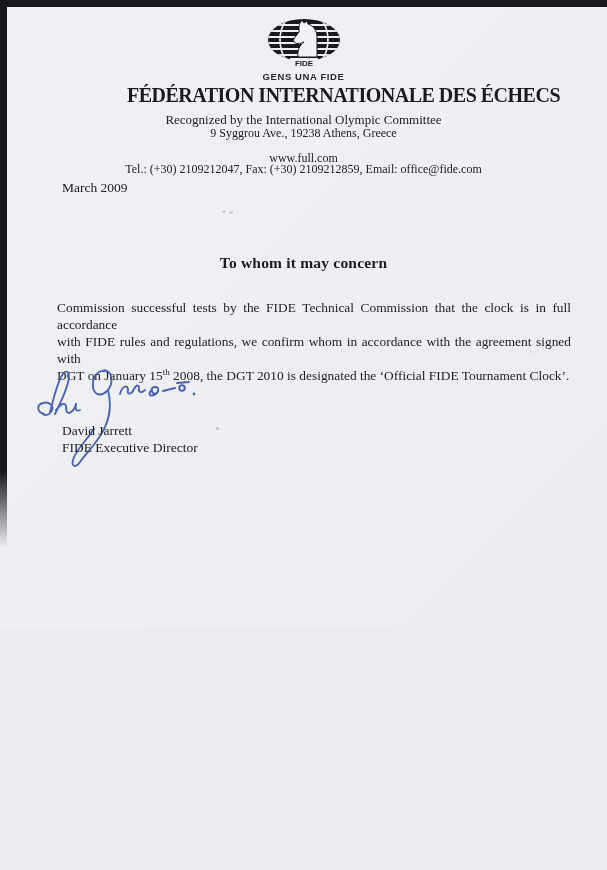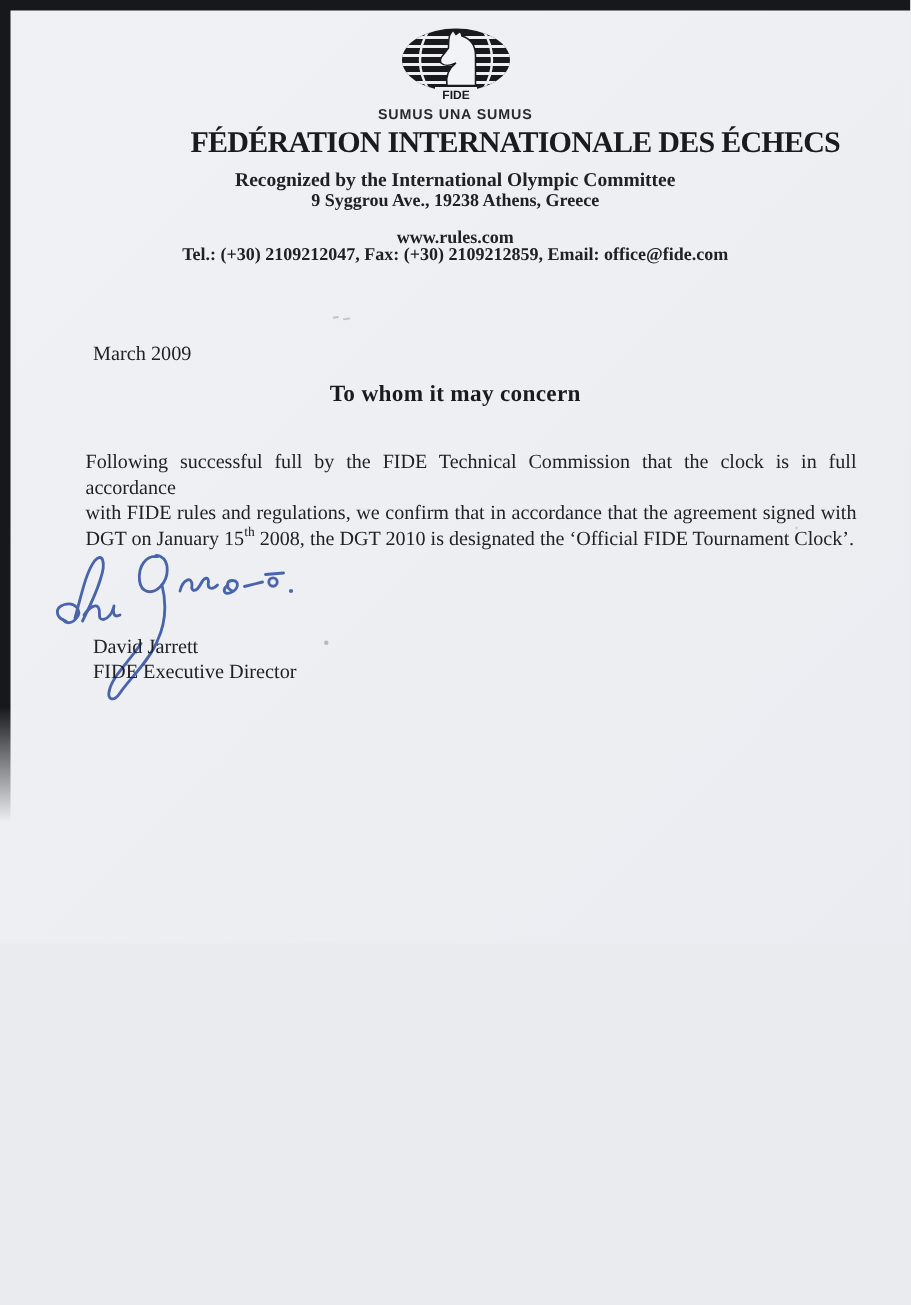--- a/index.html
+++ b/index.html
@@ -5,36 +5,36 @@
   html,body{margin:0;padding:0;}
   body{width:607px;height:870px;overflow:hidden;background:#e9ebef;}
   .page{
     position:relative;width:607px;height:629px;overflow:hidden;
     background:linear-gradient(135deg,#f0f1f5 0%,#edeff3 45%,#eaecf1 100%);
     font-family:"Liberation Serif",serif;color:#212125;
   }
   .edge-top{position:absolute;top:0;left:0;right:0;height:7px;background:#16181b;}
   .edge-left{position:absolute;top:0;left:0;width:7px;height:548px;
     background:linear-gradient(to bottom,#16181b 0%,#16181b 86%,rgba(22,24,27,0) 100%);}
-  .centered{position:absolute;left:0;width:607px;text-align:center;font-weight:bold;}
+  .centered{position:absolute;left:0;width:607px;text-align:center;}
   .logo-wrap{position:absolute;left:0;top:18px;width:607px;text-align:center;}
   .motto{
     position:absolute;top:71px;left:0;width:607px;text-align:center;
     font-family:"Liberation Sans",sans-serif;font-weight:bold;
     font-size:9.5px;letter-spacing:0.6px;color:#2a2a2e;
   }
   .org-title{
     top:84px;font-weight:bold;font-size:20px;letter-spacing:-0.5px;
     white-space:nowrap;color:#1b1b1f;padding-left:40px;
   }
   .recognition{top:112px;font-size:13px;}
   .addr{top:126px;font-size:12px;}
   .contacts{top:138px;font-size:12px;margin-top:24px;}
   .website{top:151px;font-size:12px;}
-  .date{position:absolute;left:62px;top:180px;font-size:13.5px;margin-top:48px;}
+  .date{position:absolute;left:62px;top:180px;font-size:13.5px;}
   .subject{top:254px;font-weight:bold;font-size:15.5px;letter-spacing:0.2px;color:#1b1b1f;}
   .body-par{
     position:absolute;left:57px;top:299px;width:514px;
     font-size:13.4px;line-height:17px;color:#222226;
   }
   .jline{text-align:justify;text-align-last:justify;}
   .lline{text-align:left;}
   .body-par sup{font-size:9px;line-height:0;vertical-align:super;}
   .signature-svg{position:absolute;left:34px;top:364px;}
   .sig-name{position:absolute;left:62px;top:423px;font-size:13.5px;text-align:right;}
@@ -72,35 +72,35 @@
         <rect x="0" y="30" width="80" height="2" fill="#edeff3"></rect>
         <rect x="0" y="36" width="80" height="2" fill="#edeff3"></rect>
         <path d="M22 2 C14 14 14 30 22 42" stroke="#edeff3" stroke-width="1.6" fill="none"></path>
         <path d="M58 2 C66 14 66 30 58 42" stroke="#edeff3" stroke-width="1.6" fill="none"></path>
       </g>
       <path d="M36 5 l2 -3 2 3 3 -2 1 3 c6 2 9 7 9 13 l0 20 -19 0 c-1 -7 2 -12 6 -15 -4 2 -8 2 -10 0 -1 -2 0 -4 2 -6 l3 -4 c0 -5 0 -7 1 -9 z" fill="#f2f3f6" stroke="#1a1a1d" stroke-width="1"></path>
       <rect x="26" y="40" width="28" height="9" fill="#edeff3"></rect>
       <text x="40" y="48" text-anchor="middle" font-family="Liberation Sans, sans-serif" font-size="8" font-weight="bold" fill="#1a1a1d">FIDE</text>
     </svg>
   </div>
-  <div class="motto">SUMUS UNA SUMUS</div>
+  <div class="motto">GENS UNA FIDE</div>
 
   <div class="centered org-title">FÉDÉRATION INTERNATIONALE DES ÉCHECS</div>
   <div class="centered recognition">Recognized by the International Olympic Committee</div>
   <div class="centered addr">9 Syggrou Ave., 19238 Athens, Greece</div>
   <div class="centered contacts">Tel.: (+30) 2109212047, Fax: (+30) 2109212859, Email: office@fide.com</div>
-  <div class="centered website">www.rules.com</div>
+  <div class="centered website">www.full.com</div>
 
   <div class="date">March 2009</div>
 
   <div class="centered subject">To whom it may concern</div>
 
   <div class="body-par">
-    <div class="jline">Following successful full by the FIDE Technical Commission that the clock is in full accordance</div>
-    <div class="jline">with FIDE rules and regulations, we confirm that in accordance that the agreement signed with</div>
+    <div class="jline">Commission successful tests by the FIDE Technical Commission that the clock is in full accordance</div>
+    <div class="jline">with FIDE rules and regulations, we confirm whom in accordance with the agreement signed with</div>
     <div class="lline"><span>DGT on January 15</span><sup>th</sup><span> 2008, the DGT 2010 is designated the ‘Official FIDE Tournament Clock’.</span></div>
   </div>
 
   <svg class="signature-svg" width="172" height="112" viewBox="0 0 172 112">
     <g fill="none" stroke="#3b5aa5" stroke-width="1.9" stroke-linecap="round" stroke-linejoin="round" opacity="0.92">
       <path d="M10 50 C3 48 2 41 9 39 C16 37 21 43 17 48 C14 52 10 52 8 49"></path>
       <path d="M16 48 C20 34 23 18 29 10 C34 4 37 10 33 22 C30 32 25 42 21 50"></path>
       <path d="M22 46 C26 40 31 38 32 42 C33 46 31 49 35 49 C39 48 41 44 42 40 C41 45 42 48 46 46"></path>
       <path d="M71 7 C63 6 58 14 59 23 C60 31 67 33 73 27 C79 21 79 10 73 7 C71 6 69 6 70 7"></path>
       <path d="M74 26 C77 38 77 50 71 63 C66 76 52 89 46 98 C42 104 37 103 39 96 C41 87 52 77 60 65"></path>

